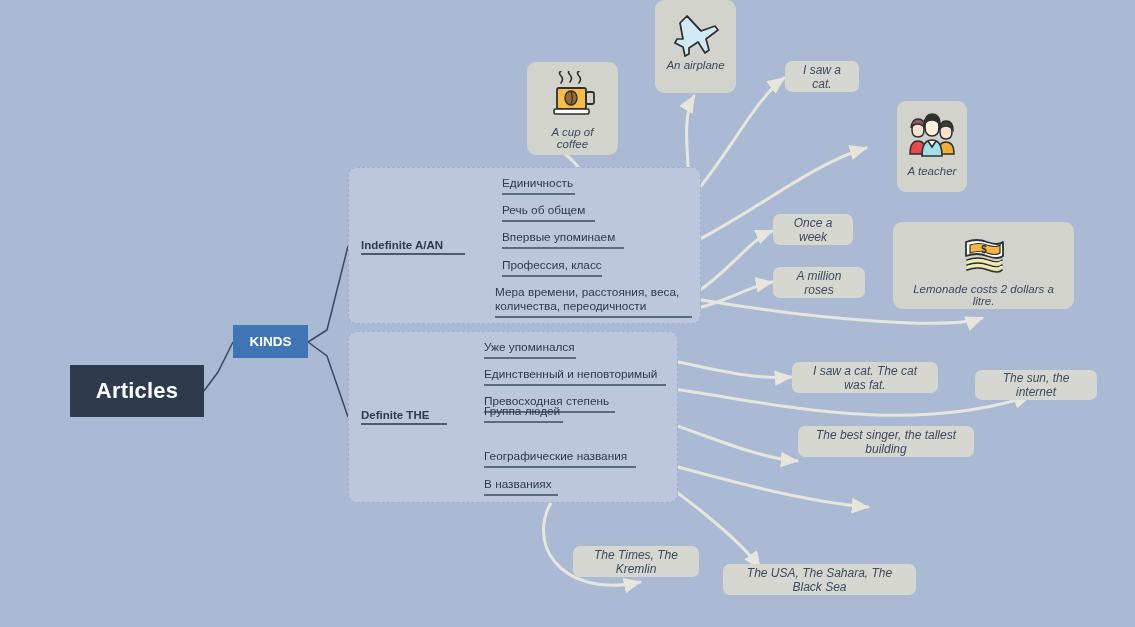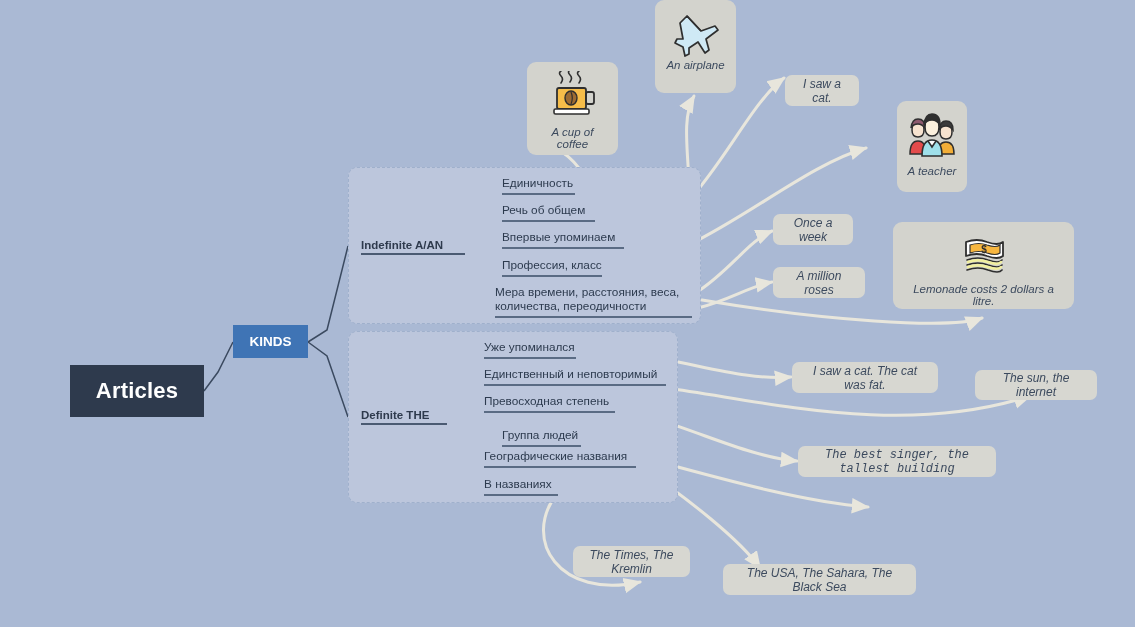--- a/index.html
+++ b/index.html
@@ -200,21 +200,21 @@
     <span class="rule" style="width:92px;"></span>
   </div>
   <div class="subtopic" style="left:484px; top:367px;">
     <span>Единственный и неповторимый</span>
     <span class="rule" style="width:182px;"></span>
   </div>
   <div class="subtopic" style="left:484px; top:394px;">
     <span>Превосходная степень</span>
     <span class="rule" style="width:131px;"></span>
   </div>
-  <div class="subtopic" style="left:484px; top:428px;margin-left:18px;">
+  <div class="subtopic" style="left:484px; top:404px;">
     <span>Группа людей</span>
     <span class="rule" style="width:79px;"></span>
   </div>
   <div class="subtopic" style="left:484px; top:449px;">
     <span>Географические названия</span>
     <span class="rule" style="width:152px;"></span>
   </div>
   <div class="subtopic" style="left:484px; top:477px;">
     <span>В названиях</span>
     <span class="rule" style="width:74px;"></span>
@@ -282,38 +282,38 @@
         <path d="M7,36 q11,-4 21,0 q11,4 14,0"></path>
       </g>
       <g fill="none" stroke="#f2f0a0" stroke-width="2.4" stroke-linecap="round">
         <path d="M8,28 q10,-3.5 20,0 q10,3.5 13,0"></path>
         <path d="M8,33 q10,-3.5 20,0 q10,3.5 13,0"></path>
       </g>
     </svg>
     <div class="cap" style="margin-top:9px;">Lemonade costs 2 dollars a litre.</div>
   </div>
 
-  <div class="chip" style="left:785px; top:75px;  width:74px;  height:31px;">
+  <div class="chip" style="left:785px; top:61px;  width:74px;  height:31px;">
     <span>I saw a cat.</span>
   </div>
   <div class="chip" style="left:773px; top:214px; width:80px;  height:31px;">
     <span>Once a week</span>
   </div>
   <div class="chip" style="left:773px; top:267px; width:92px;  height:31px;">
     <span>A million roses</span>
   </div>
   <div class="chip" style="left:792px; top:362px; width:146px; height:31px;">
     <span>I saw a cat. The cat was fat.</span>
   </div>
   <div class="chip" style="left:975px; top:370px; width:122px; height:30px;">
     <span>The sun, the internet</span>
   </div>
-  <div class="chip" style="left:798px; top:446px; width:198px; height:31px;font-family:Liberation Mono, monospace;">
+  <div class="chip" style="left:798px; top:426px; width:176px; height:31px;">
     <span>The best singer, the tallest building</span>
   </div>
-  <div class="chip" style="left:573px; top:546px; width:117px; height:31px;">
+  <div class="chip" style="left:573px; top:546px; width:126px; height:31px;">
     <span>The Times, The Kremlin</span>
   </div>
   <div class="chip" style="left:723px; top:564px; width:193px; height:31px;">
     <span>The USA, The Sahara, The Black Sea</span>
   </div>
 
 </div>
 
 </body></html>

